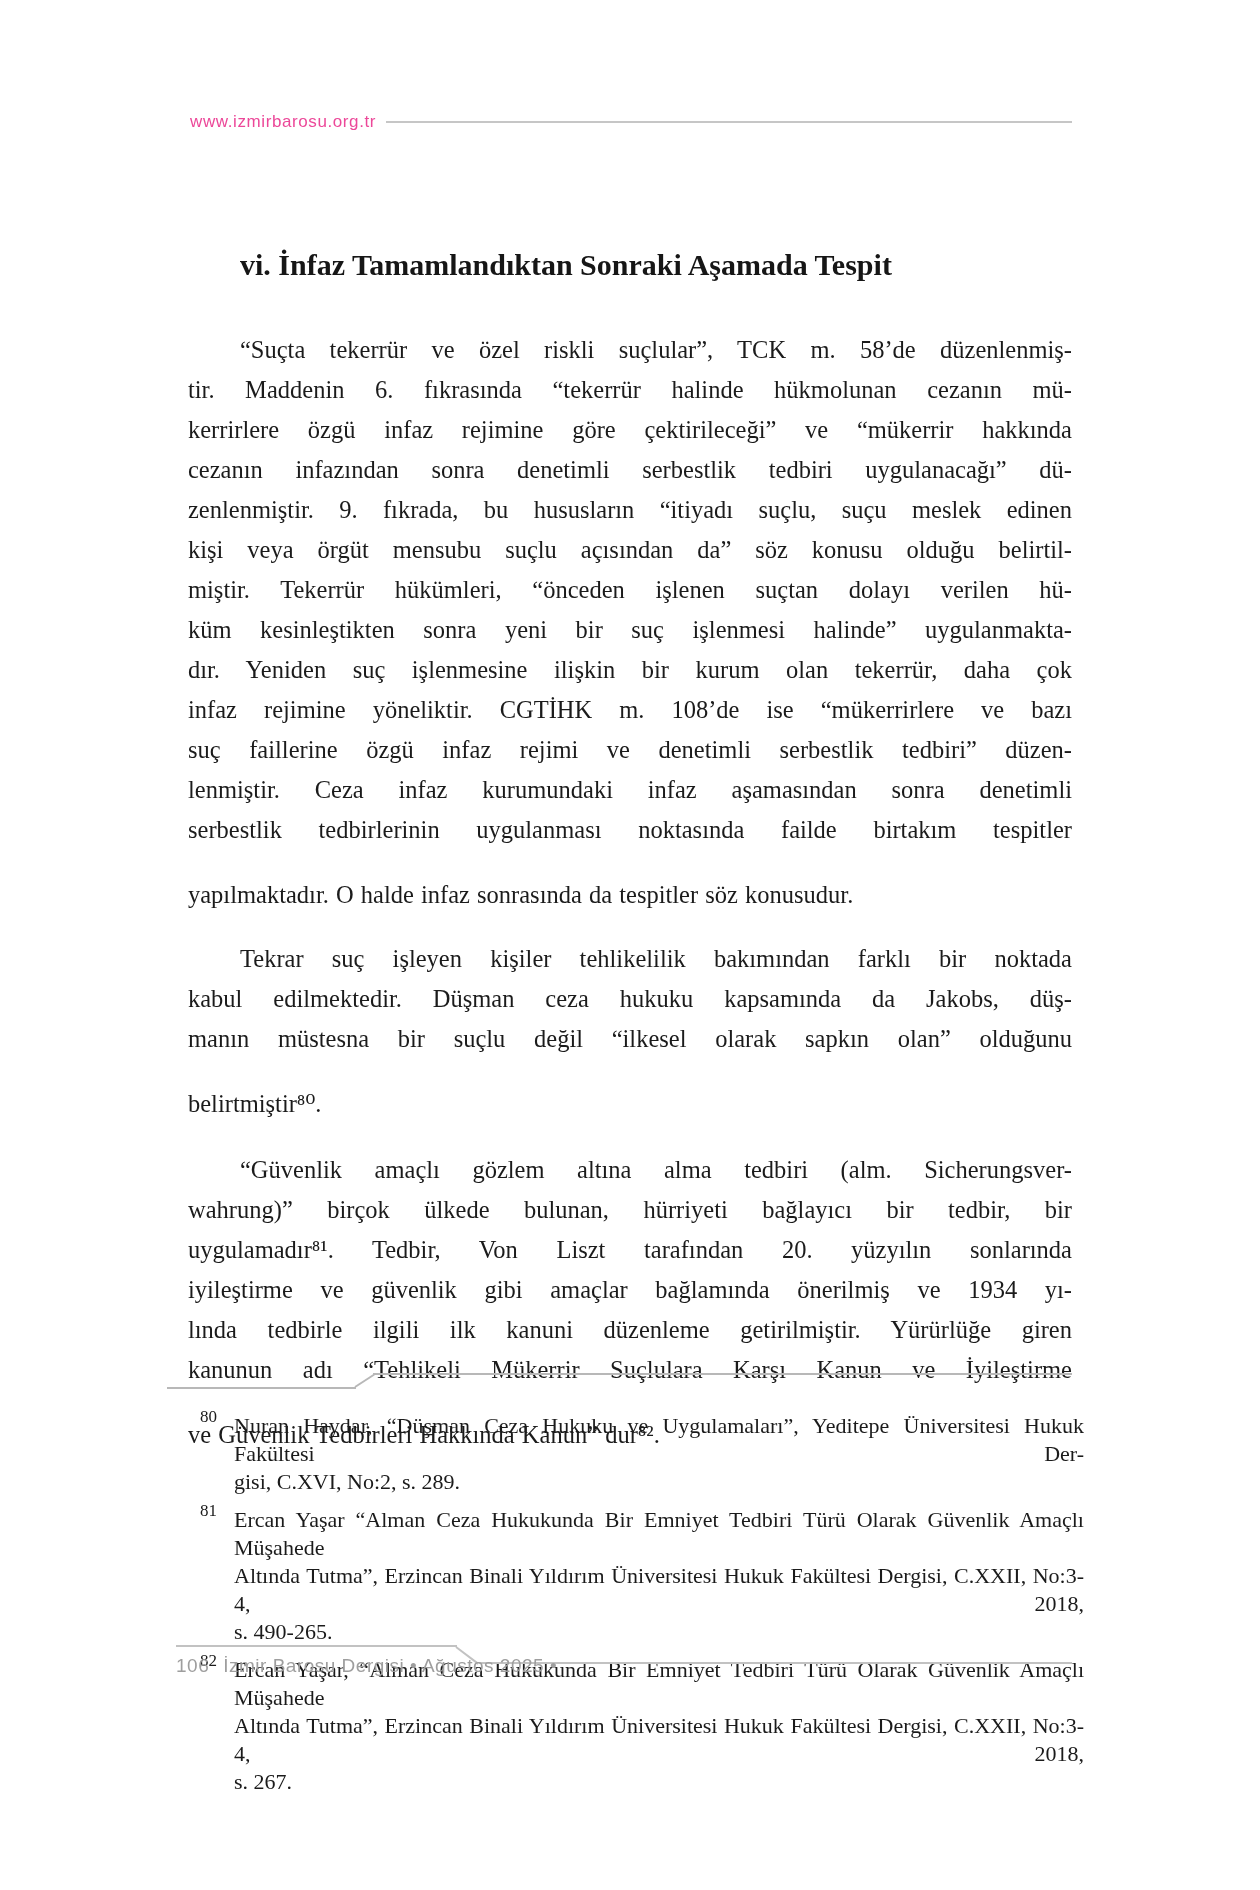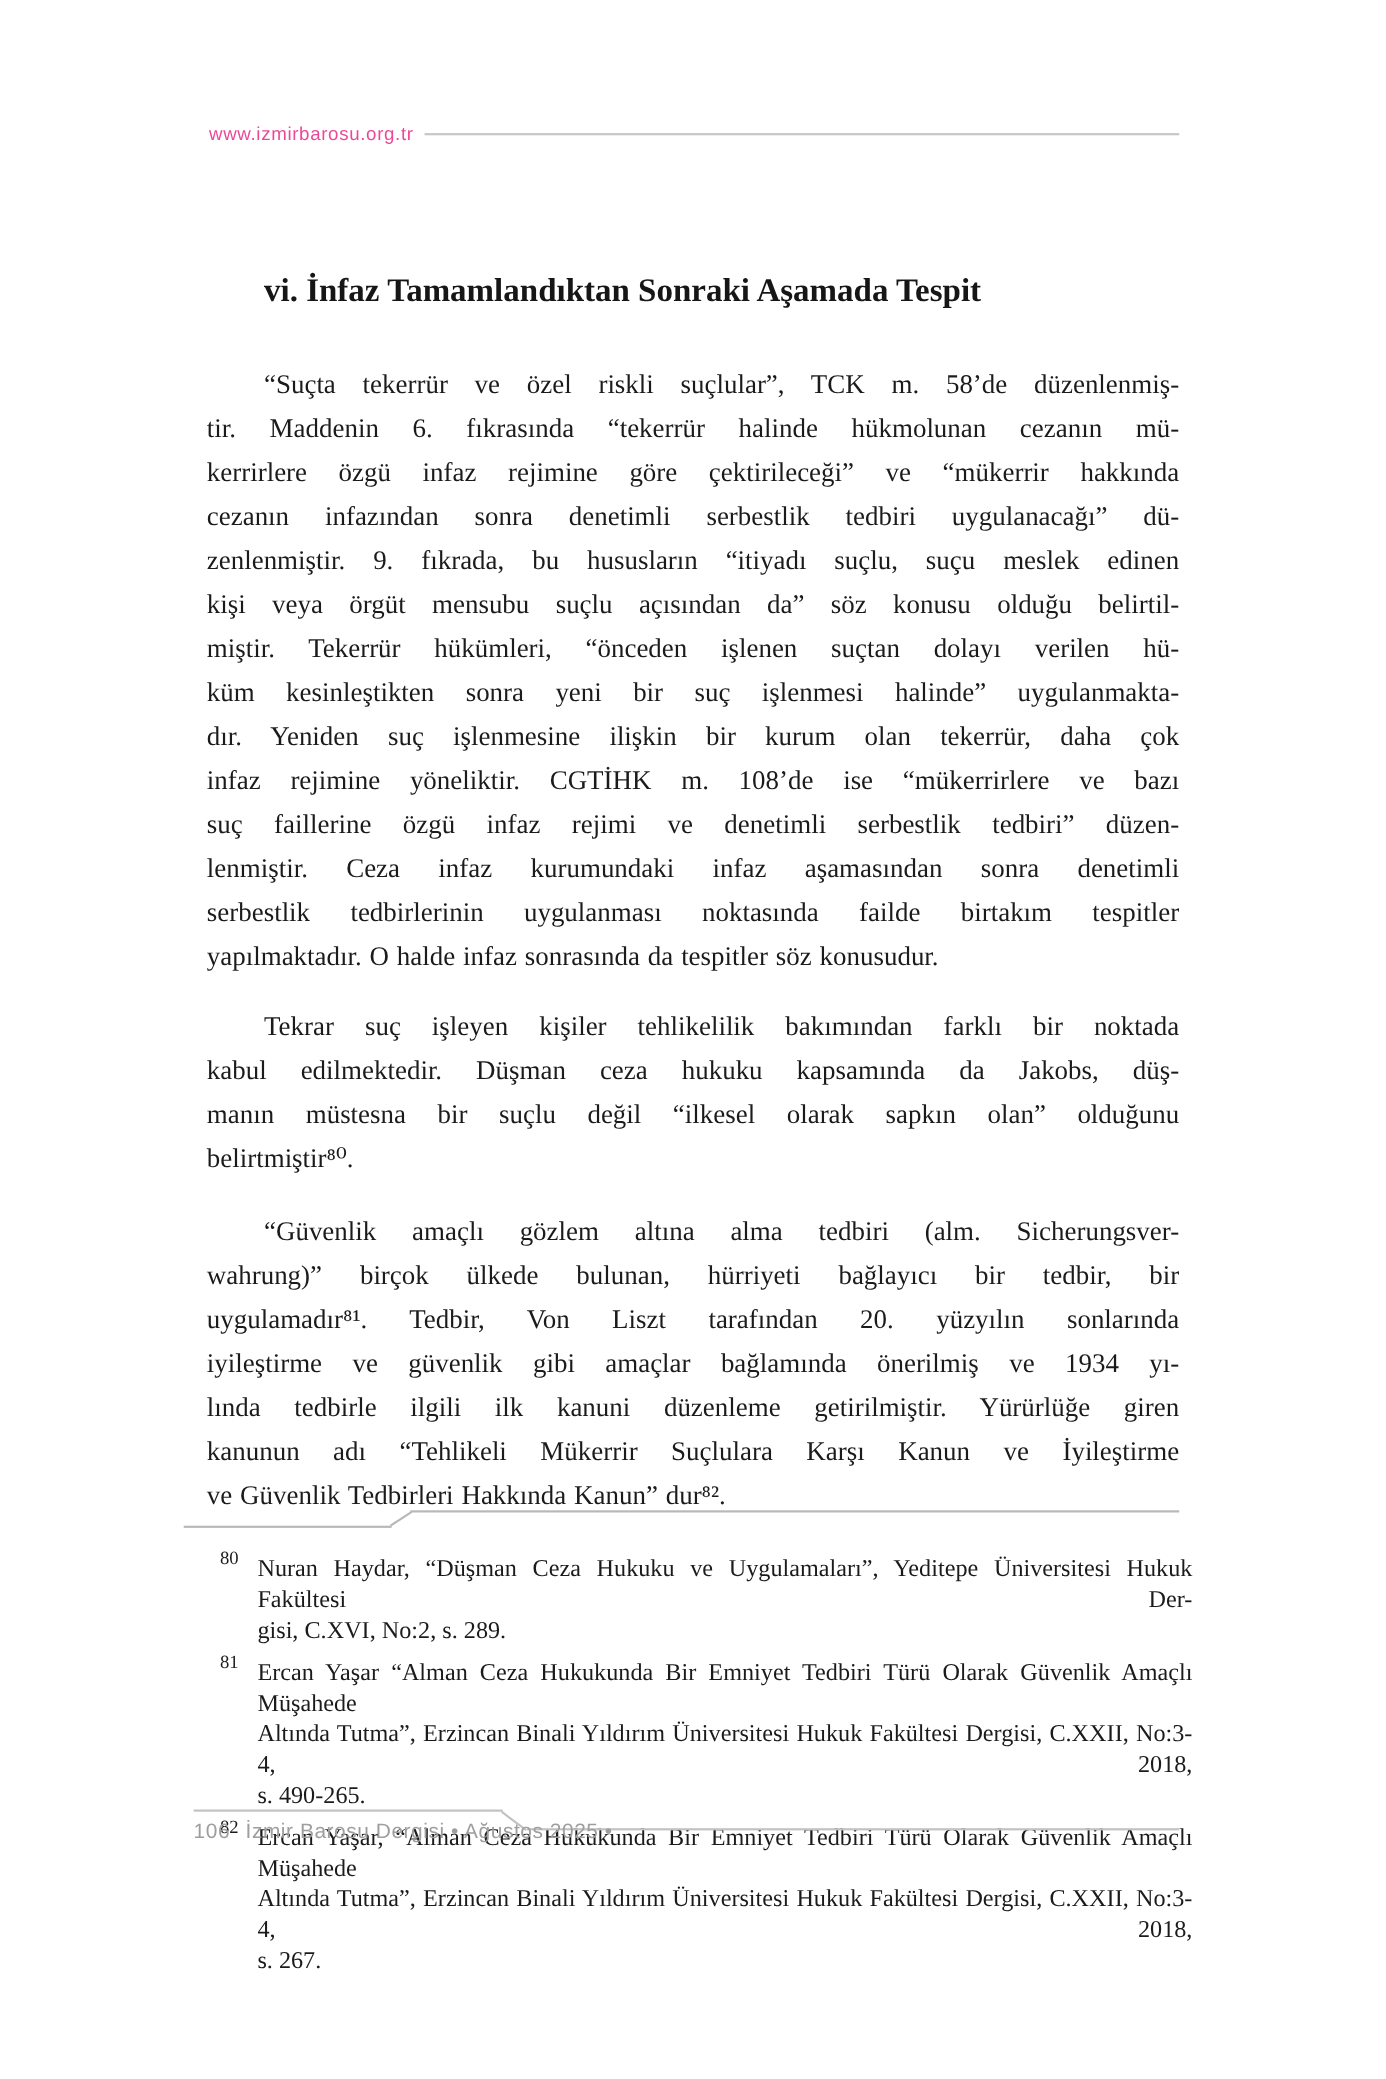--- a/index.html
+++ b/index.html
@@ -30,21 +30,21 @@
   .bodytext { position:absolute; top:330px; left:188px; width:884px; }
   .para { margin:0 0 0 0; }
   .para + .para { margin-top:24px; }
   .para + .para.p3 { margin-top:26px; }
   .line {
     font-size:24.5px; line-height:40px;
     text-align:justify; text-align-last:justify;
     word-spacing:1px;
   }
   .line.first { text-indent:52px; }
-  .line.last { text-align-last:left; }
+  .line.last { text-align-last:left;margin-top:25px; }
   
   .seg { position:absolute; height:2px; background:#b8b8b8; }
   .fnsep-left  { top:1387px; left:167px; width:189px; }
   .fnsep-diag  { top:1386px; left:355px; width:23px;
                  transform-origin:left center; transform:rotate(-33deg); }
   .fnsep-right { top:1373px; left:373px; width:699px; }
   
   .footnotes { position:absolute; top:1400px; left:200px; width:884px;margin-top:12px; }
   .footnote { position:relative; padding-left:34px; margin-bottom:10px; }
   .fn-num {

